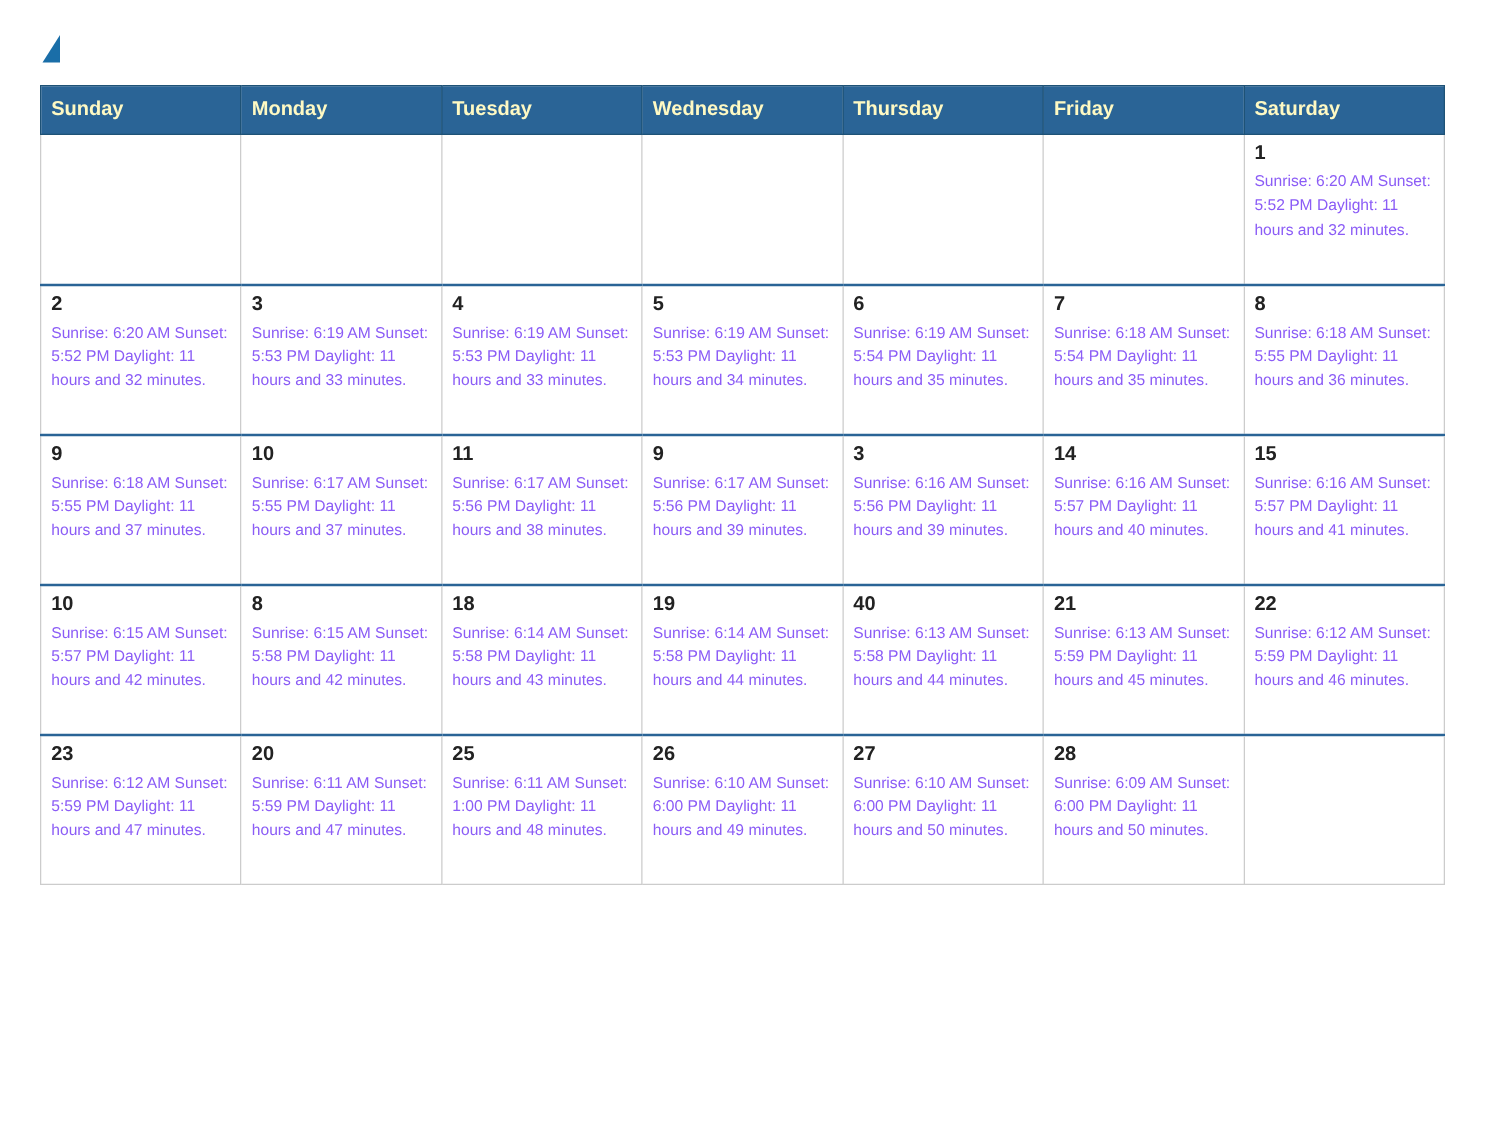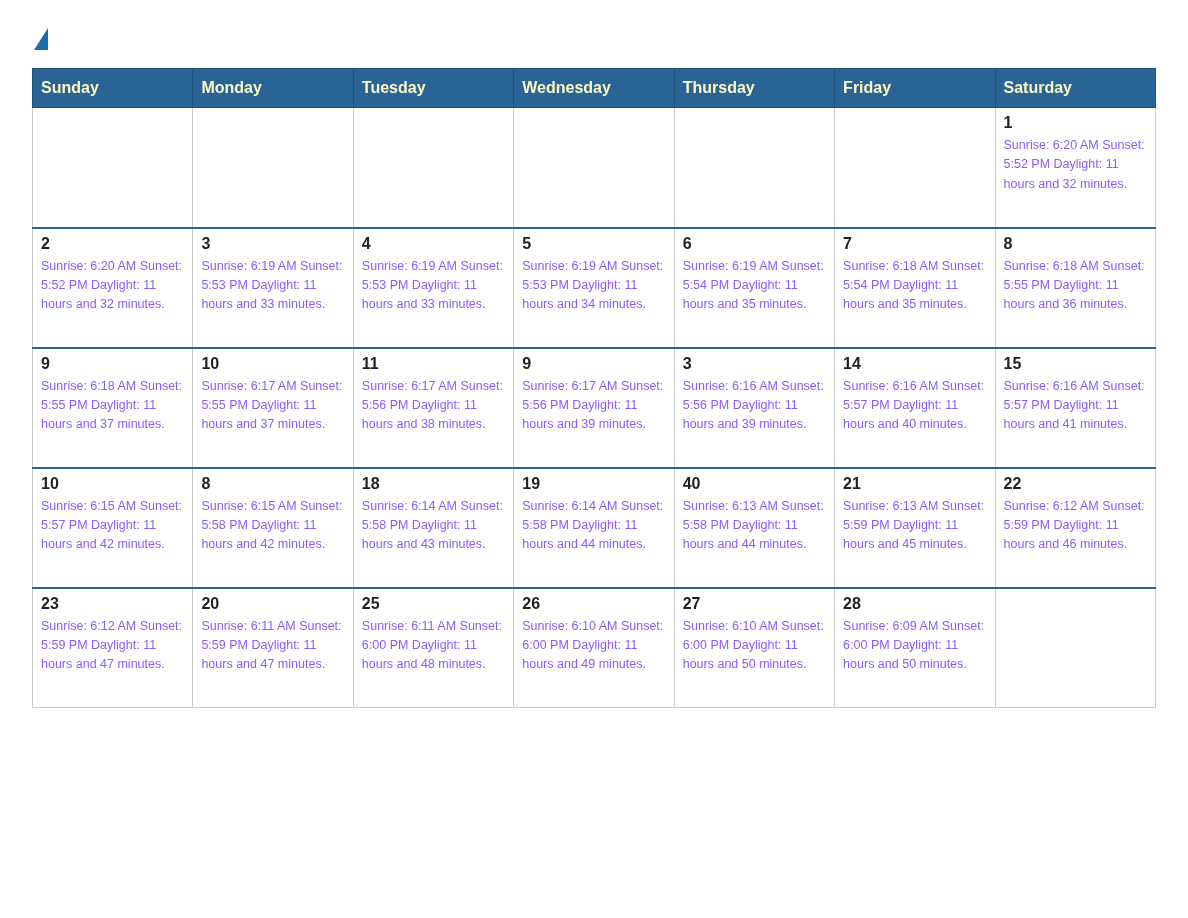--- a/index.html
+++ b/index.html
@@ -289,21 +289,21 @@
         </td>
         <td>
           <span class="day-number">20</span>
           <div class="day-info">Sunrise: 6:11 AM
 Sunset: 5:59 PM
 Daylight: 11 hours and 47 minutes.</div>
         </td>
         <td>
           <span class="day-number">25</span>
           <div class="day-info">Sunrise: 6:11 AM
-Sunset: 6:00 PM
+Sunset: 1:00 PM
 Daylight: 11 hours and 48 minutes.</div>
         </td>
         <td>
           <span class="day-number">26</span>
           <div class="day-info">Sunrise: 6:10 AM
 Sunset: 6:00 PM
 Daylight: 11 hours and 49 minutes.</div>
         </td>
         <td>
           <span class="day-number">27</span>

